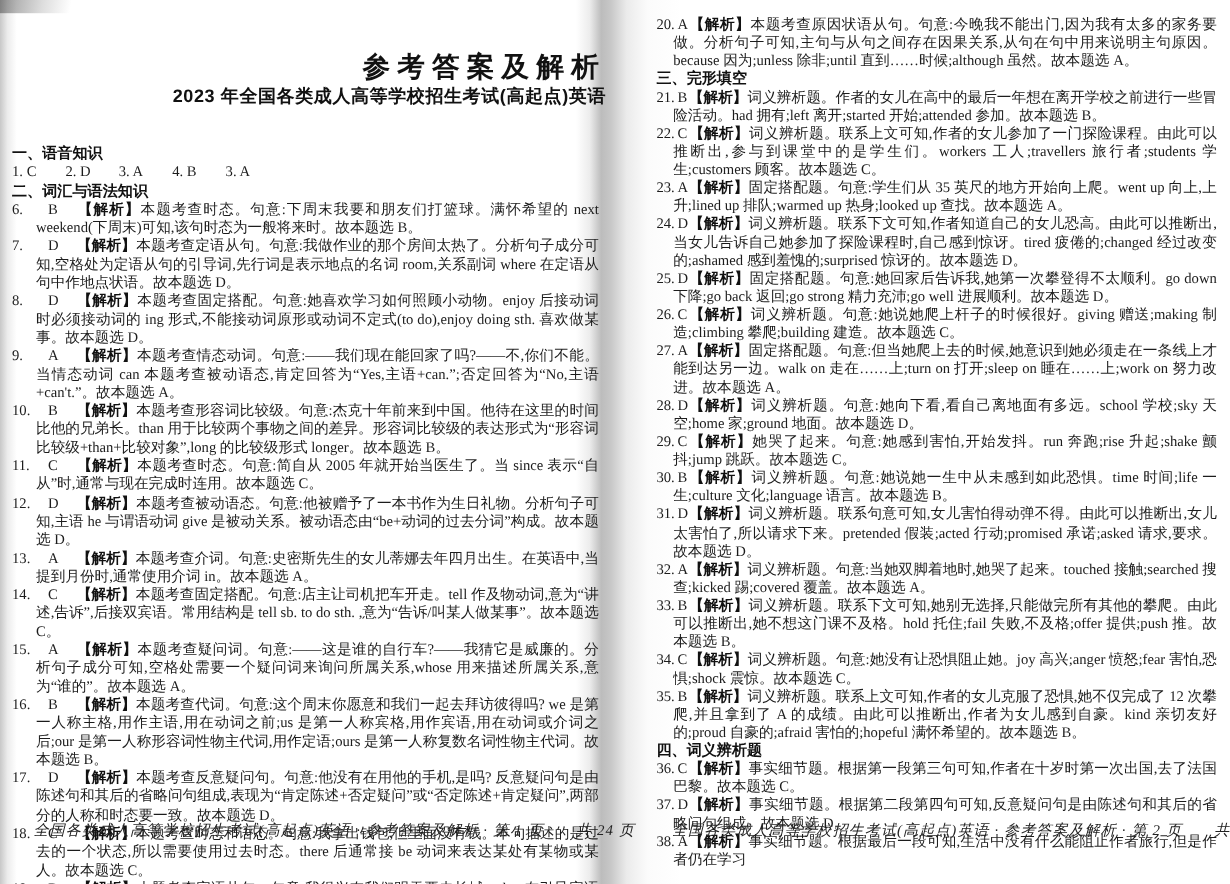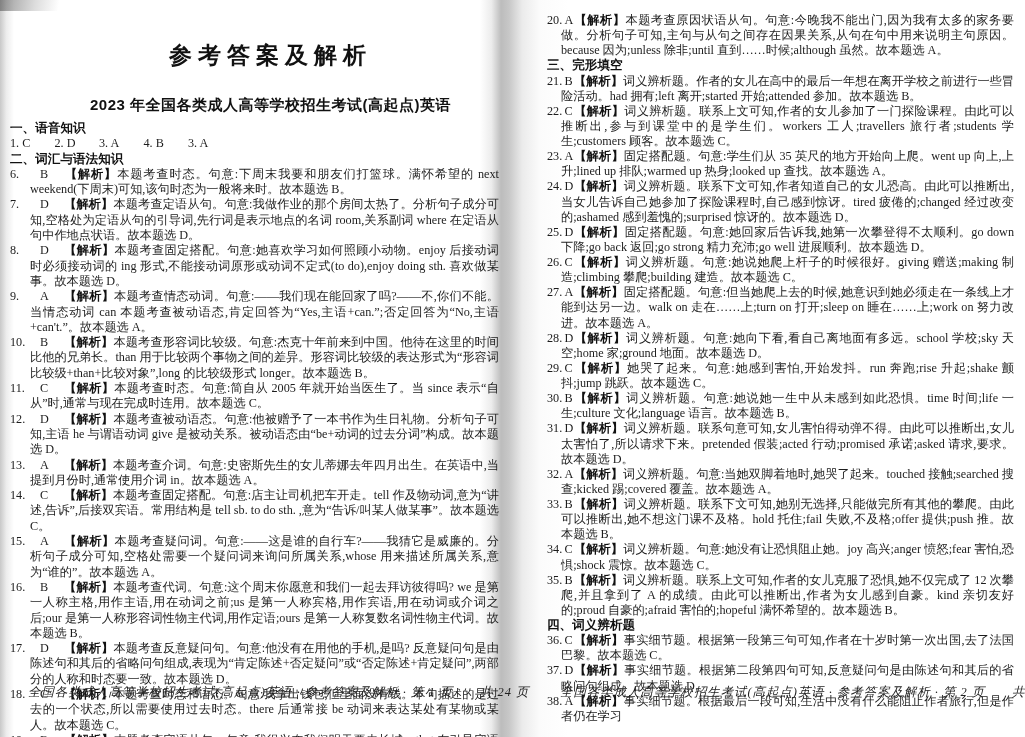--- a/index.html
+++ b/index.html
@@ -18,25 +18,25 @@
   .gutter{position:absolute;left:480px;top:0;width:88px;height:737px;pointer-events:none;
     background:linear-gradient(to right,
       rgba(255,255,255,0) 0%,
       rgba(120,120,120,.14) 13%,
       rgba(88,88,88,.40) 24%,
       rgba(92,92,92,.34) 33%,
       rgba(130,130,130,.16) 48%,
       rgba(190,190,190,.06) 68%,
       rgba(255,255,255,0) 100%);}
   
-  .head-block{position:absolute;left:18px;top:40px;width:505px;text-align:center;}
+  .head-block{position:absolute;left:0;top:40px;width:505px;text-align:right;}
   .doc-title{font-family:"Liberation Sans","DejaVu Sans",sans-serif;font-weight:700;
     font-size:23px;letter-spacing:6px;color:#111;}
   .doc-subtitle{font-family:"Liberation Sans","DejaVu Sans",sans-serif;font-weight:700;
-    font-size:15px;letter-spacing:.5px;color:#111;margin-top:25px;}
+    font-size:15px;letter-spacing:.5px;color:#111;}
   
   .pg{position:absolute;font-size:12.2px;text-align:justify;overflow-wrap:break-word;}
   .pg-left{left:10px;top:121px;width:489px;line-height:15.3px;}
   .pg-right{left:547px;top:13px;width:467px;line-height:15.12px;}
   .sec{font-family:Liberation Sans, sans-serif;font-weight:700;font-size:12.6px;color:#111;}
   .ansrow{white-space:nowrap;}
   .anskey{display:inline-block;width:44.5px;}
   p.item{margin:0;}
   .pg-left  p.item{padding-left:20px;text-indent:-20px;}
   .pg-right p.item{padding-left:14px;text-indent:-14px;}

